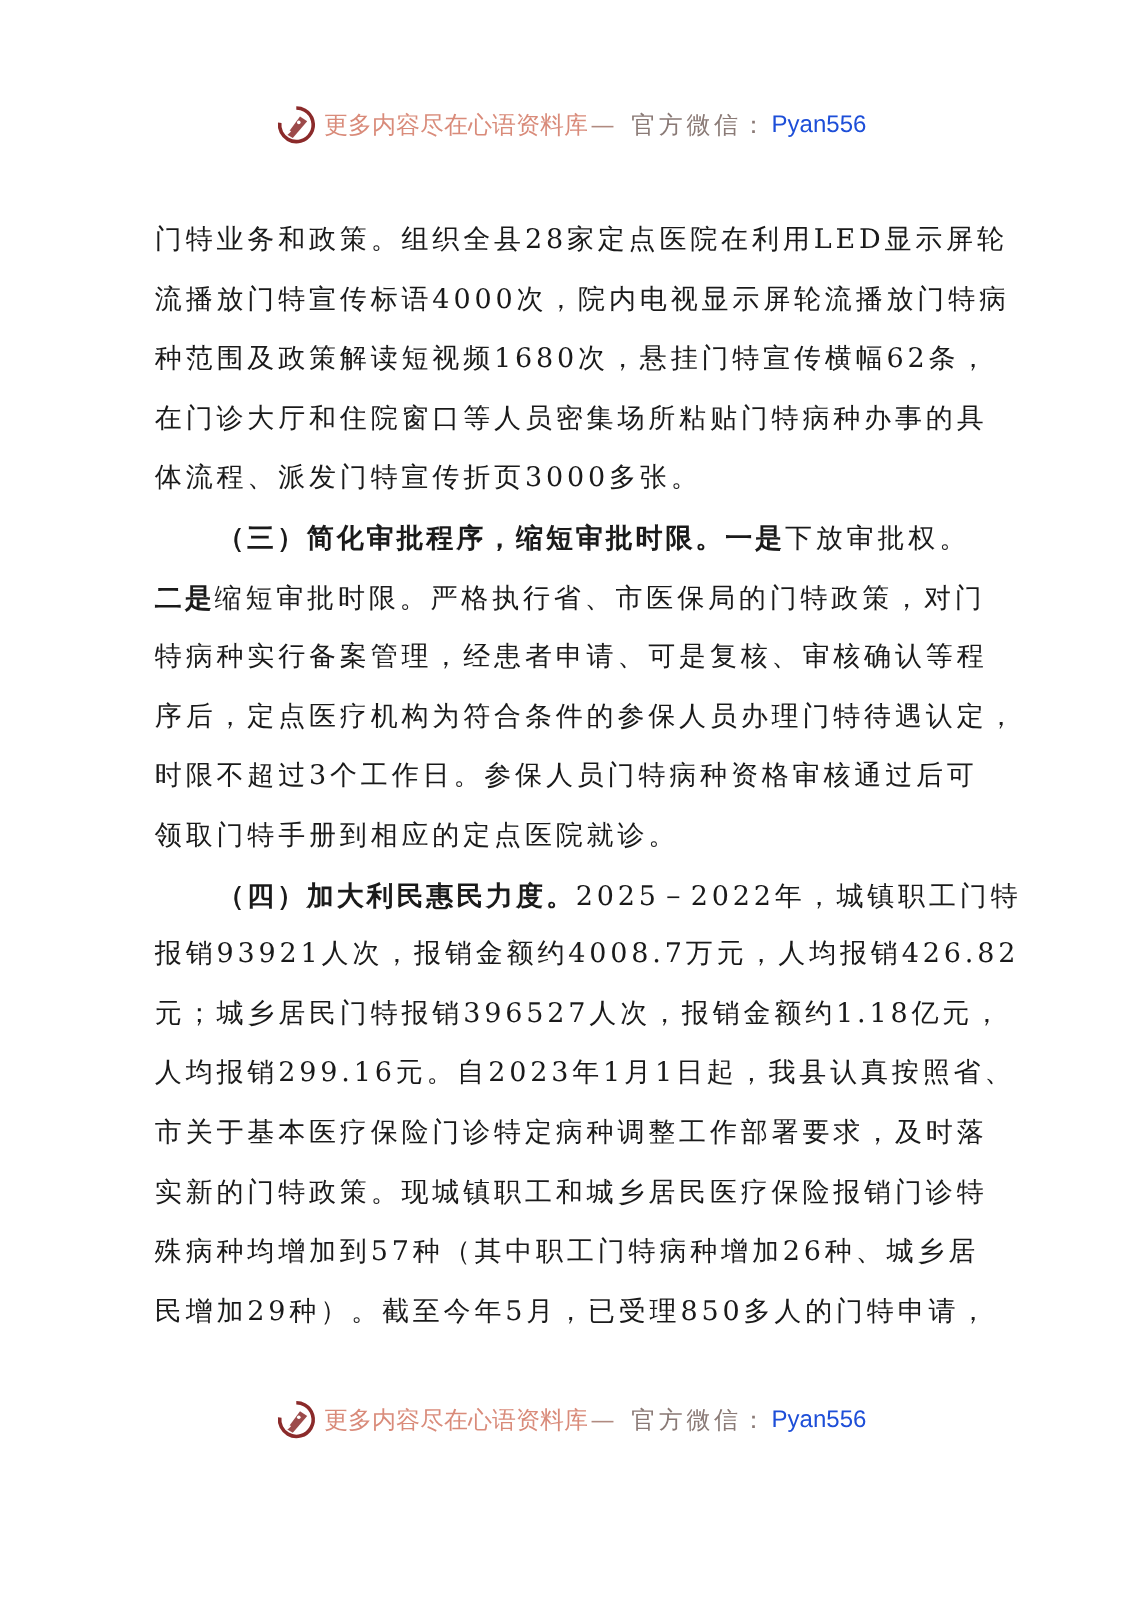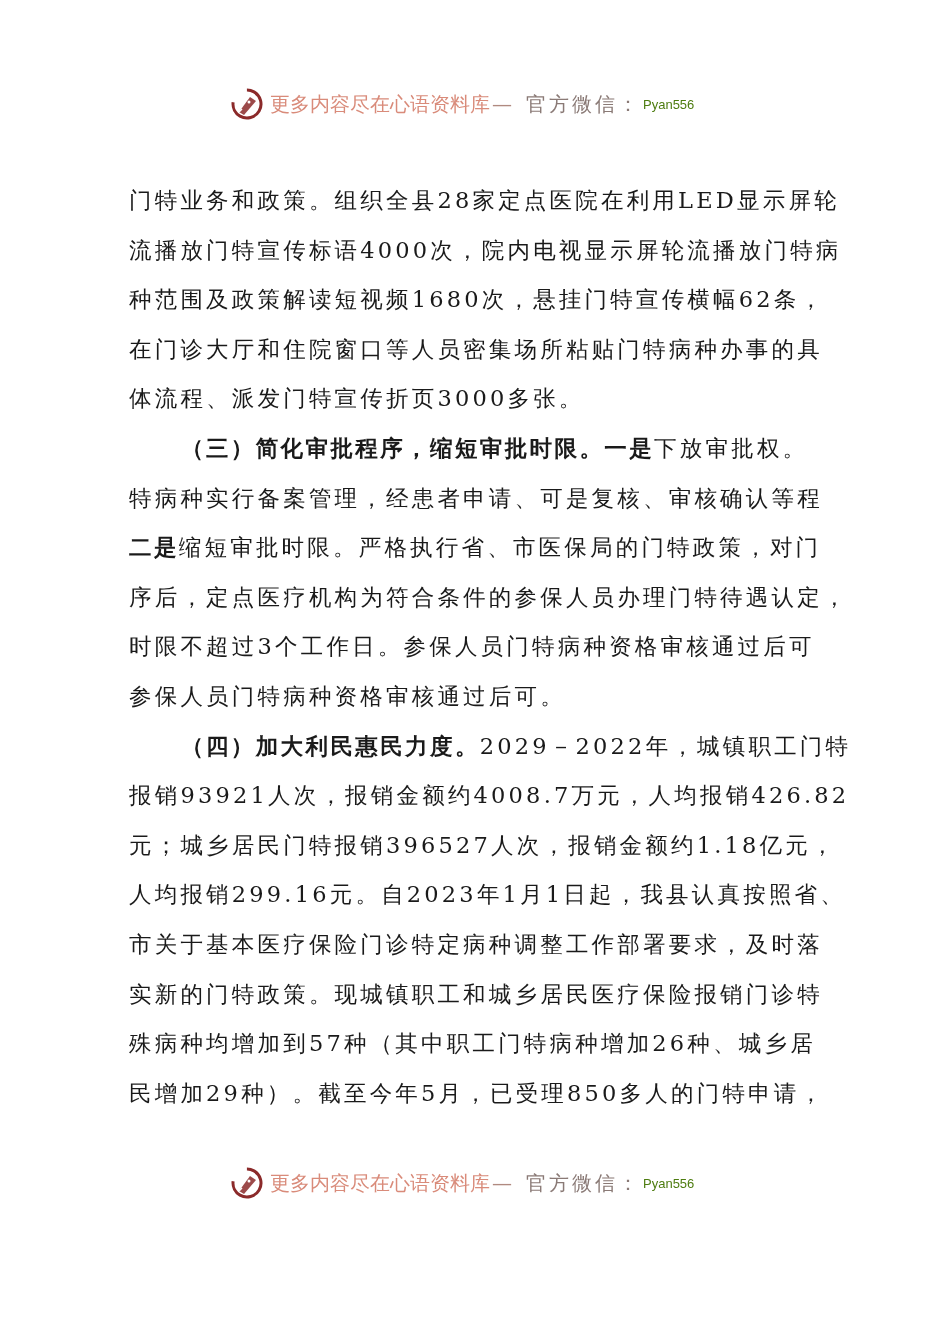--- a/index.html
+++ b/index.html
@@ -44,22 +44,22 @@
       margin: 0 2px;
     }
     .wm-gray {
       color: #8a7a76;
       font-size: 20px;
       letter-spacing: 3px;
       font-family: "DejaVu Serif", serif;
       margin-left: 12px;
     }
     .wm-id {
-      color: #4d7c0f;
-      font-size: 13px;
+      color: #1d4ed8;
+      font-size: 20px;
       font-family: "Liberation Sans", sans-serif;
       margin-left: 2px;
     }
     .content {
       position: absolute;
       left: 129px;
       top: 176px;
       width: 705px;
     }
     .line {
@@ -95,26 +95,26 @@
   <span class="wm-id">Pyan556</span>
 </div>
 
 <div class="content" id="doc">
     <div class="line"><span>门特业务和政策。组织全县28家定点医院在利用LED显示屏轮</span></div>
     <div class="line"><span>流播放门特宣传标语4000次，院内电视显示屏轮流播放门特病</span></div>
     <div class="line"><span>种范围及政策解读短视频1680次，悬挂门特宣传横幅62条，</span></div>
     <div class="line"><span>在门诊大厅和住院窗口等人员密集场所粘贴门特病种办事的具</span></div>
     <div class="line"><span>体流程、派发门特宣传折页3000多张。</span></div>
     <div class="line indent"><span class="b">（三）简化审批程序，缩短审批时限。一是</span><span>下放审批权。</span></div>
+    <div class="line"><span class="b">二是</span><span>缩短审批时限。严格执行省、市医保局的门特政策，对门</span></div>
     <div class="line"><span>特病种实行备案管理，经患者申请、可是复核、审核确认等程</span></div>
-    <div class="line"><span class="b">二是</span><span>缩短审批时限。严格执行省、市医保局的门特政策，对门</span></div>
     <div class="line"><span>序后，定点医疗机构为符合条件的参保人员办理门特待遇认定，</span></div>
     <div class="line"><span>时限不超过3个工作日。参保人员门特病种资格审核通过后可</span></div>
-    <div class="line"><span>参保人员门特病种资格审核通过后可。</span></div>
-    <div class="line indent"><span class="b">（四）加大利民惠民力度。</span><span>2029－2022年，城镇职工门特</span></div>
+    <div class="line"><span>领取门特手册到相应的定点医院就诊。</span></div>
+    <div class="line indent"><span class="b">（四）加大利民惠民力度。</span><span>2025－2022年，城镇职工门特</span></div>
     <div class="line"><span>报销93921人次，报销金额约4008.7万元，人均报销426.82</span></div>
     <div class="line"><span>元；城乡居民门特报销396527人次，报销金额约1.18亿元，</span></div>
     <div class="line"><span>人均报销299.16元。自2023年1月1日起，我县认真按照省、</span></div>
     <div class="line"><span>市关于基本医疗保险门诊特定病种调整工作部署要求，及时落</span></div>
     <div class="line"><span>实新的门特政策。现城镇职工和城乡居民医疗保险报销门诊特</span></div>
     <div class="line"><span>殊病种均增加到57种（其中职工门特病种增加26种、城乡居</span></div>
     <div class="line"><span>民增加29种）。截至今年5月，已受理850多人的门特申请，</span></div>
   </div>
 
 <div class="watermark bottom">

